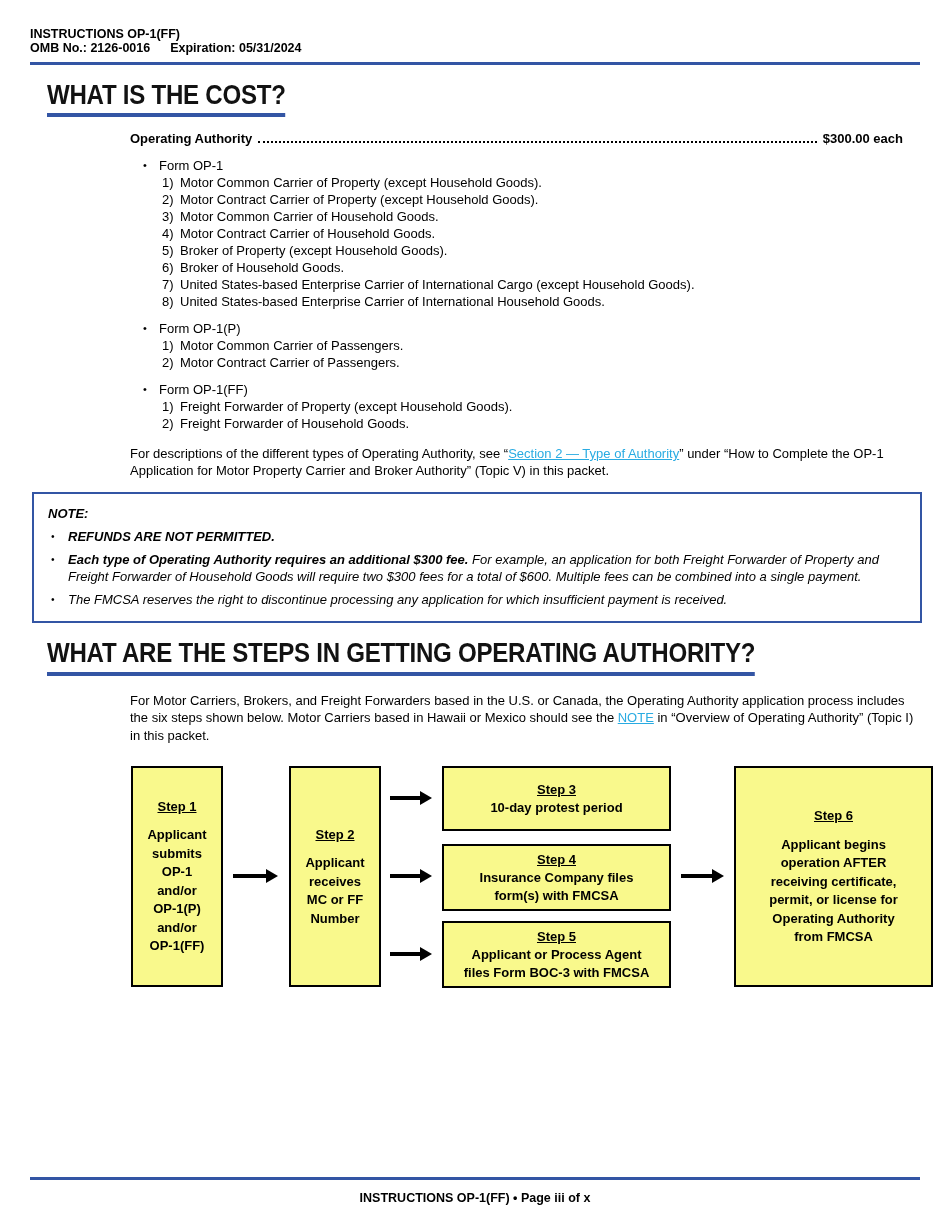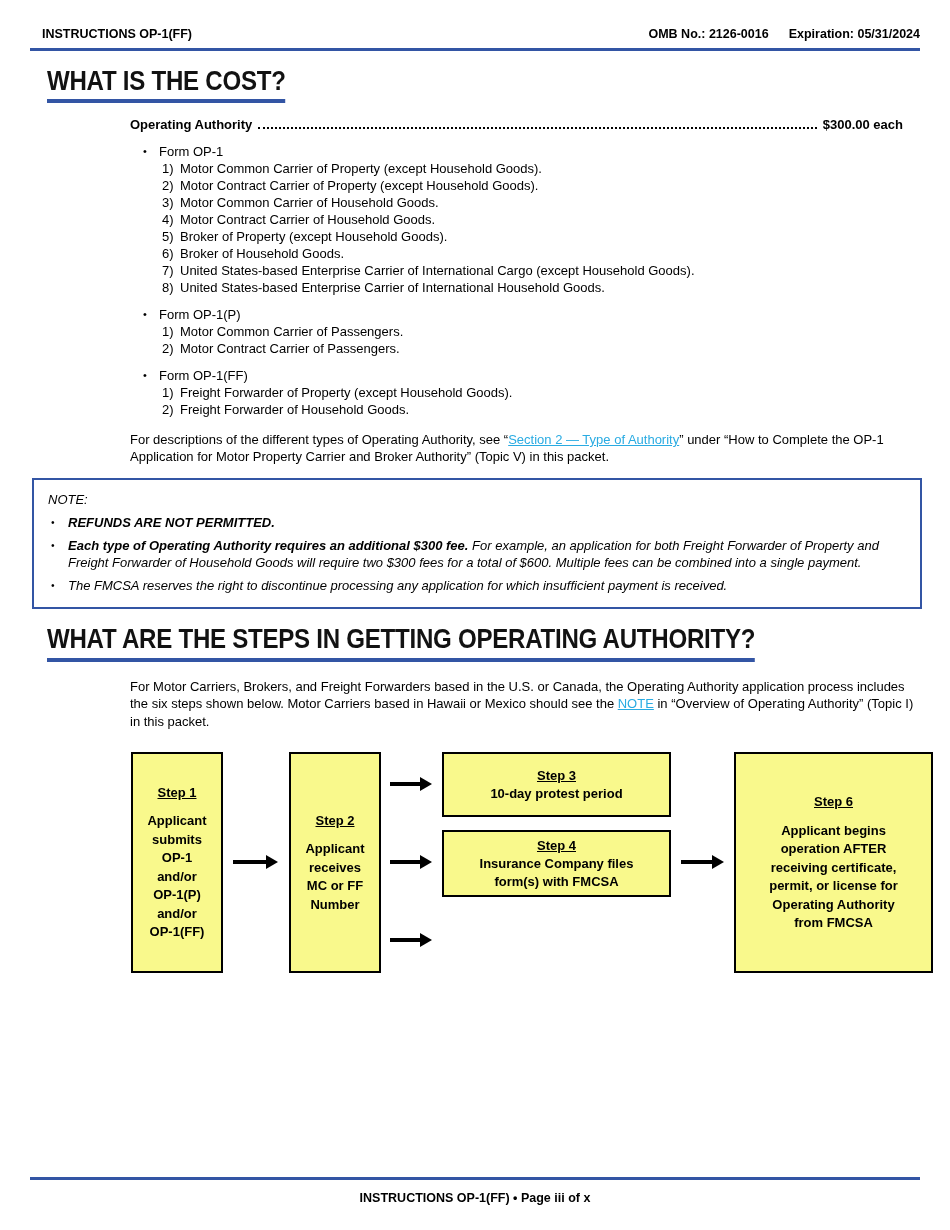--- a/index.html
+++ b/index.html
@@ -12,22 +12,22 @@
     position:relative;
     width:950px;height:1230px;
     background:#fff;
     font-family:"Liberation Sans",sans-serif;
     color:#000;
     overflow:hidden;
   }
   
   .header-row{
     display:flex;justify-content:space-between;align-items:baseline;
-    padding:27px 30px 0 42px;
-    font-weight:bold;font-size:12.5px;
+    padding:27px 30px 0 30px;
+    font-weight:bold;font-size:12.5px;flex-direction:column;
   }
   .header-right{display:flex;gap:20px;}
   .rule{height:3px;background:var(--blue);margin:7px 30px 0 30px;}
   
   .section-heading{
     margin:15px 30px 0 47px;
     font-size:28px;font-weight:bold;color:#121212;
     letter-spacing:-0.3px;
     line-height:1.05;
   }
@@ -52,21 +52,21 @@
   .item .t{flex:1;}
   .desc{margin:13px 0 0 0;max-width:792px;}
   a.doclink{color:var(--link);text-decoration:underline;cursor:pointer;}
   
   .note-box{
     margin:13px 28px 0 32px;
     border:2px solid var(--blue);
     padding:11px 14px 13px 14px;
     font-style:italic;font-size:13px;line-height:17px;
   }
-  .note-title{font-weight:normal;}
+  .note-title{font-weight:bold;}
   .nb{margin-top:6px;}
   .nb .marker{width:17px;flex-shrink:0;padding-left:3px;font-size:10px;line-height:17px;}
   .nb .t{flex:1;}
   .nb b{font-weight:bold;margin-top:20px;}
   
   .intro{margin:16px 30px 0 130px;font-size:13px;line-height:17.5px;max-width:792px;}
   
   .flowchart{position:relative;height:245px;margin-top:14px;}
   .fc-box{
     position:absolute;box-sizing:border-box;
@@ -251,20 +251,25 @@
   </div>
       <div class="fc-box b3 compact">
     <div class="fc-title">Step 3</div>
     <div class="fc-body">10-day protest period</div>
   </div>
       <div class="fc-box b4 compact">
     <div class="fc-title">Step 4</div>
     <div class="fc-body">Insurance Company files
 form(s) with FMCSA</div>
   </div>
+      <div class="fc-box b5 compact">
+    <div class="fc-title">Step 5</div>
+    <div class="fc-body">Applicant or Process Agent
+files Form BOC-3 with FMCSA</div>
+  </div>
       <div class="fc-box b6">
     <div class="fc-title">Step 6</div>
     <div class="fc-body">Applicant begins
 operation AFTER
 receiving certificate,
 permit, or license for
 Operating Authority
 from FMCSA</div>
   </div>
     </div>

